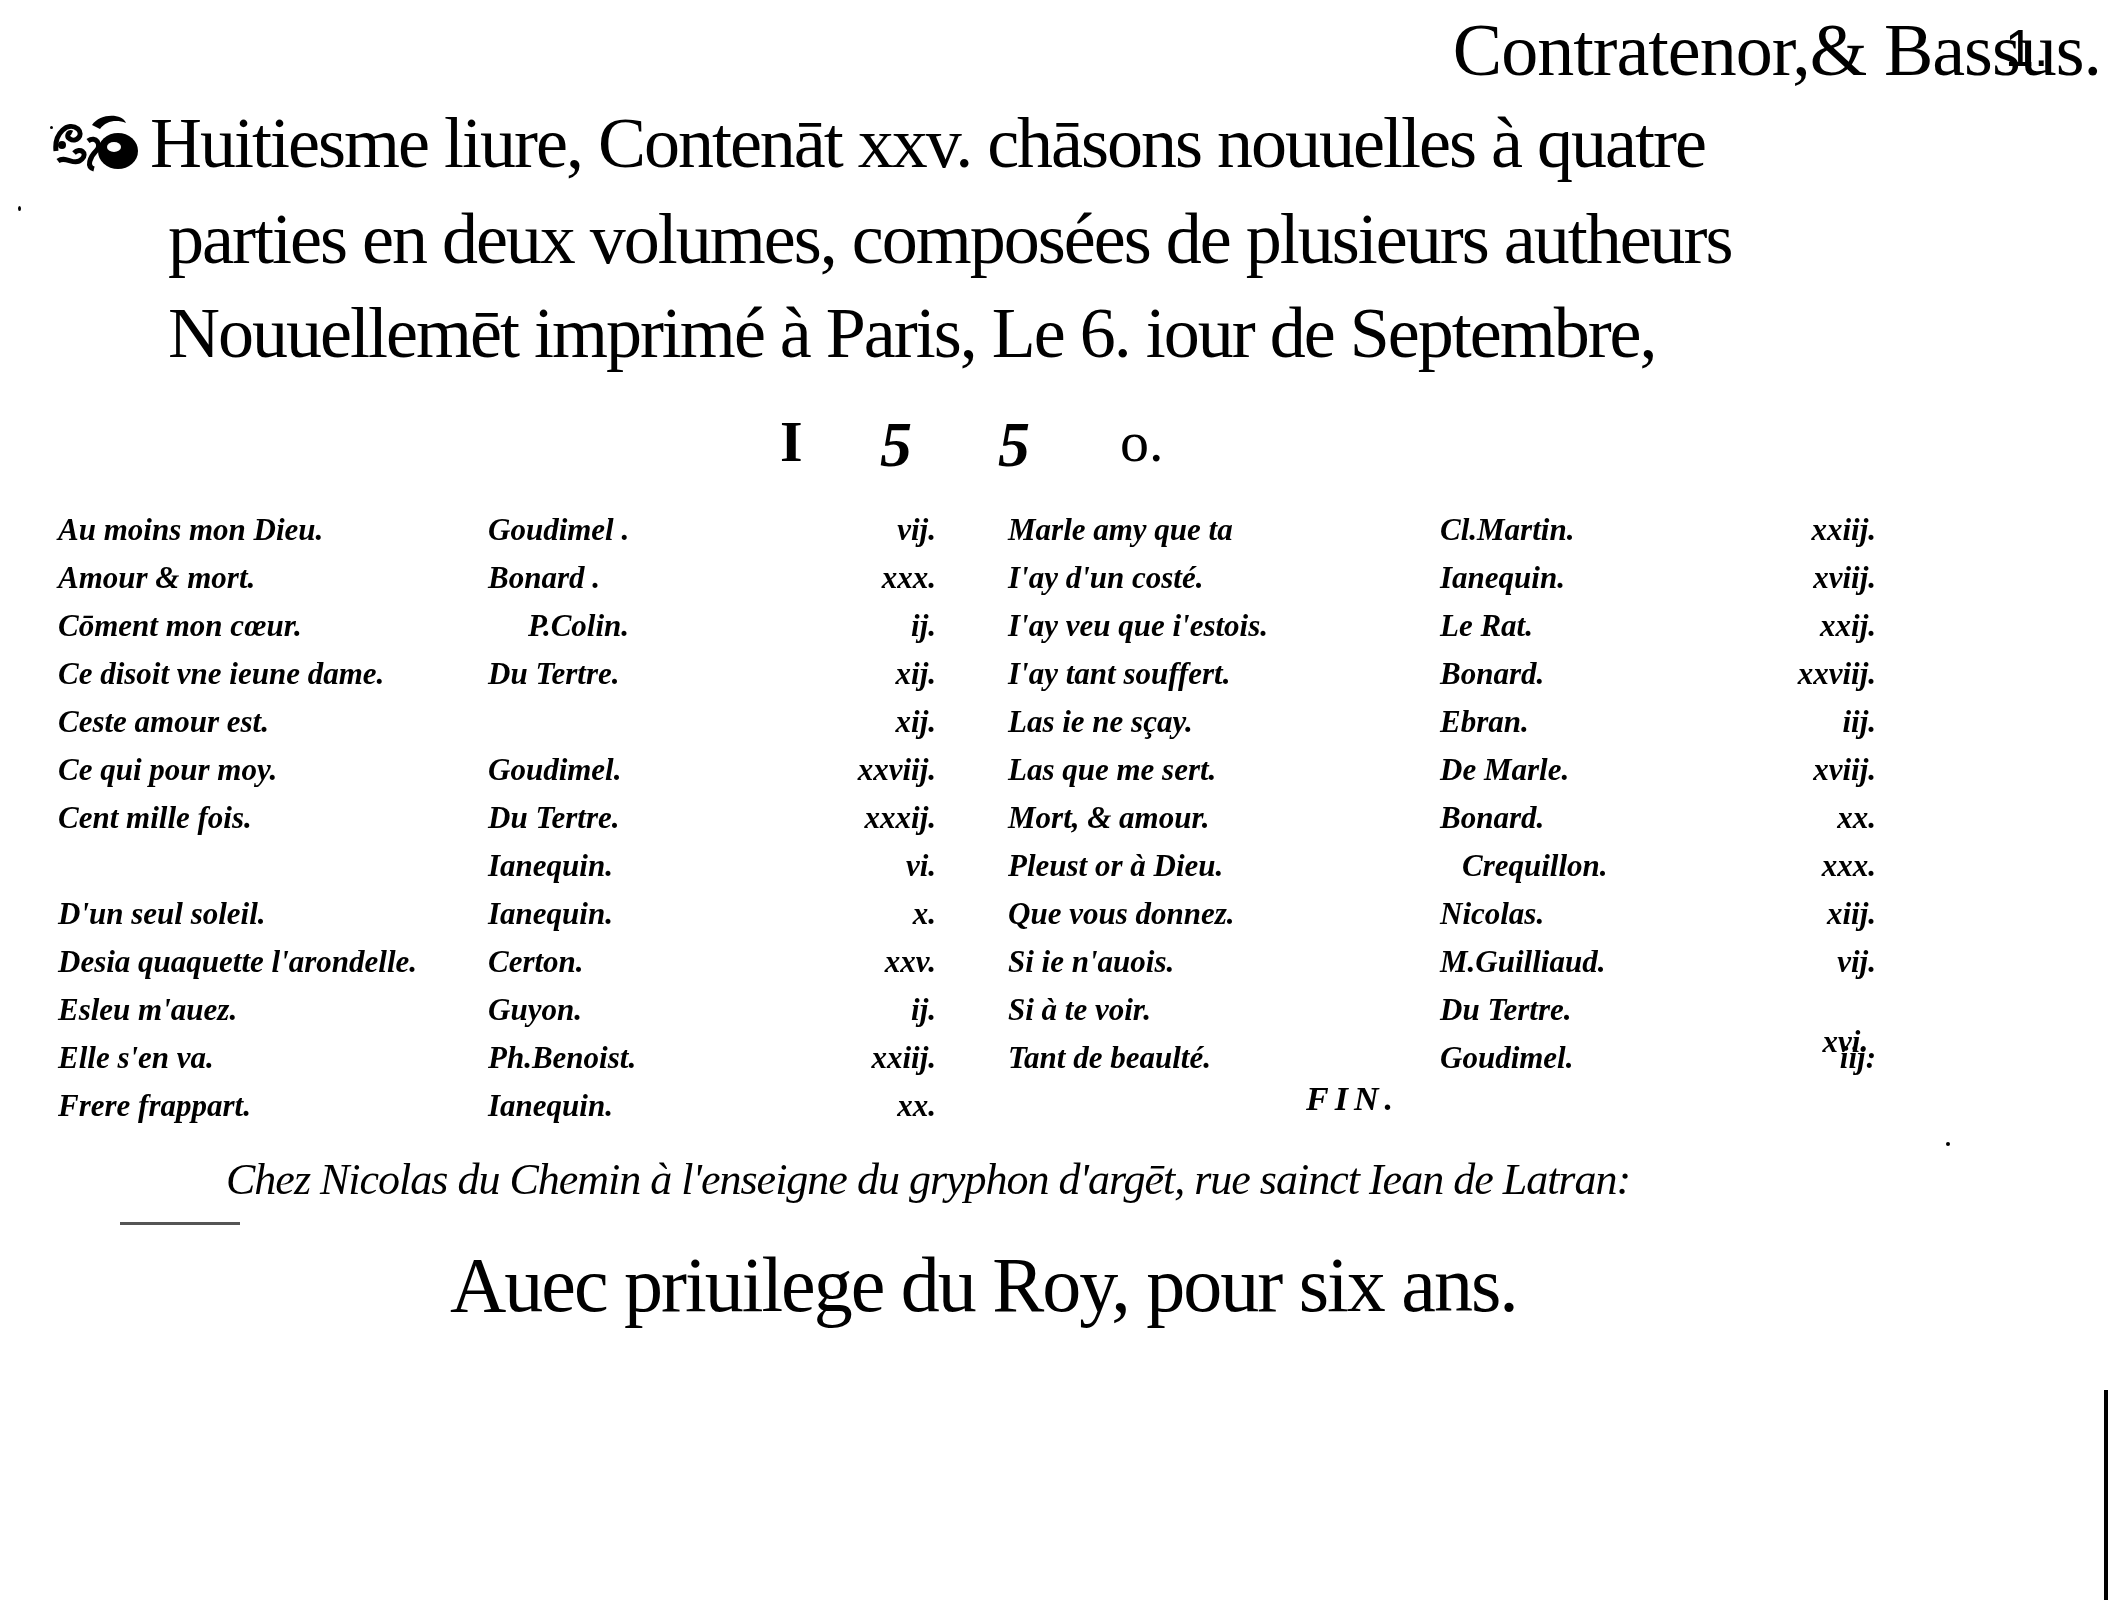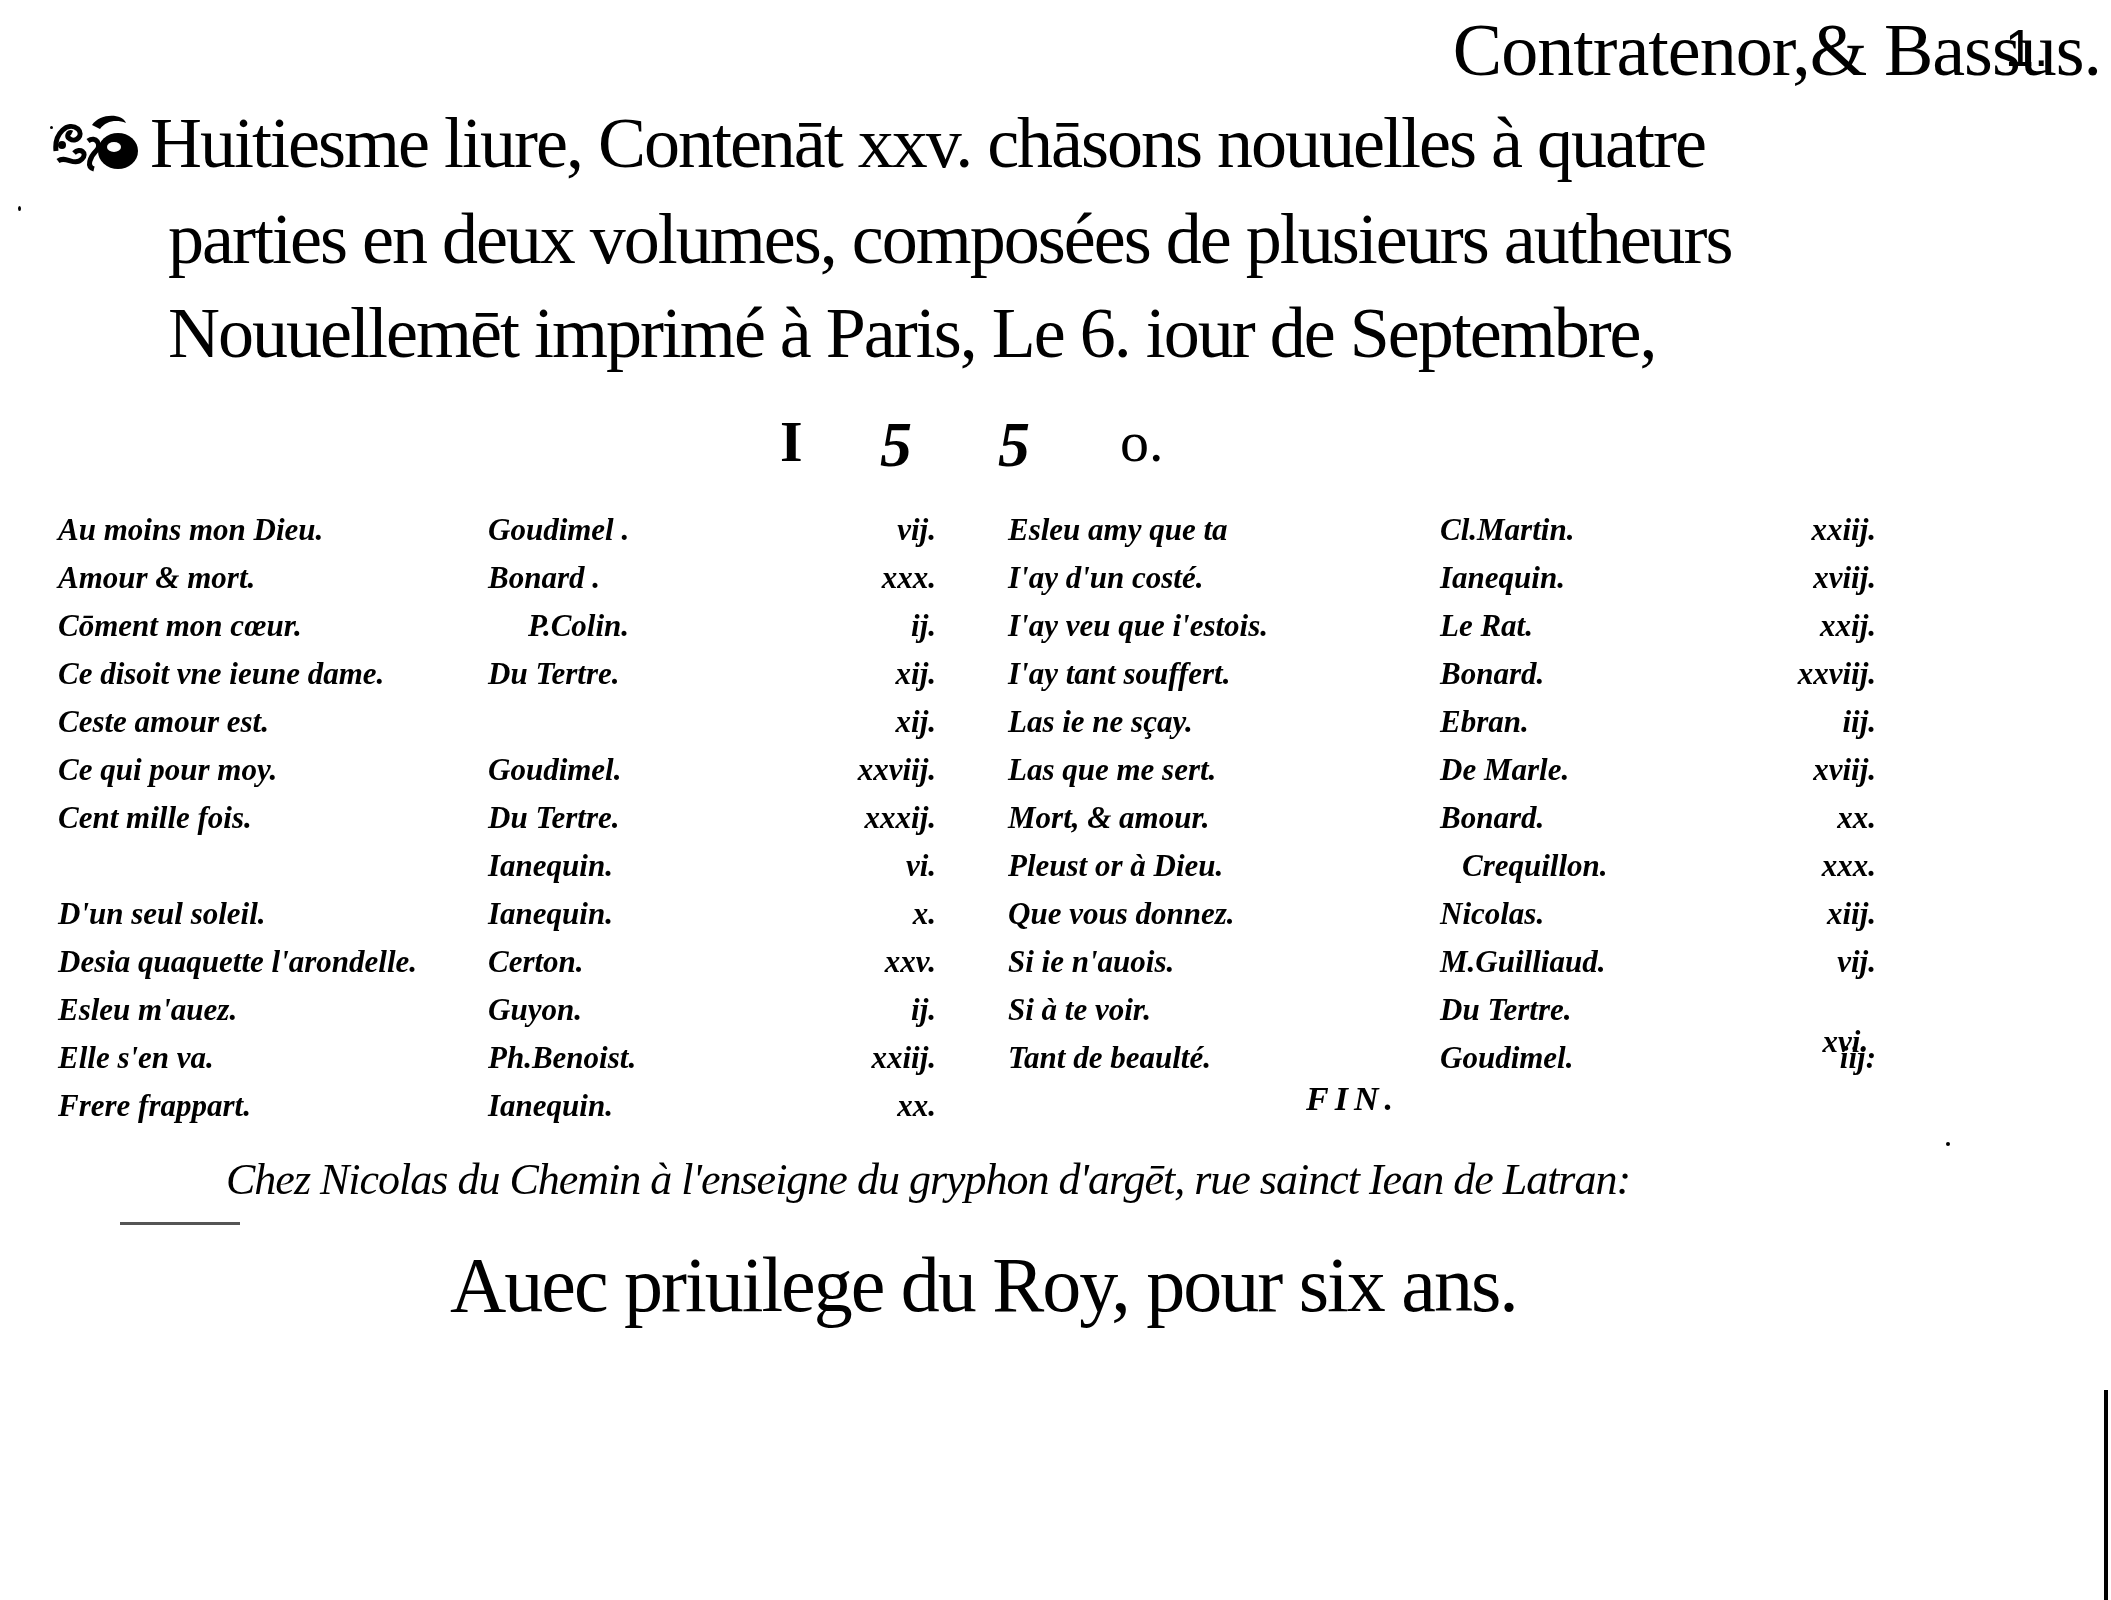--- a/index.html
+++ b/index.html
@@ -122,21 +122,21 @@
       <span class="c-num" style="right: 0px;">xxiij.</span>
     </div>
     <div class="row ital" style="left: 58px; top: 1088px; width: 878px;">
       <span class="c-title">Frere frappart.</span>
       <span class="c-comp" style="left: 430px;">Ianequin.</span>
       <span class="c-num" style="right: 0px;">xx.</span>
     </div>
   </div>
 <div id="index-right">
     <div class="row ital" style="left: 1008px; top: 512px; width: 868px;">
-      <span class="c-title">Esleu amy que ta</span>
+      <span class="c-title">Marle amy que ta</span>
       <span class="c-comp" style="left: 432px;">Cl.Martin.</span>
       <span class="c-num" style="right: 0px;">xxiij.</span>
     </div>
     <div class="row ital" style="left: 1008px; top: 560px; width: 868px;">
       <span class="c-title">I'ay d'un costé.</span>
       <span class="c-comp" style="left: 432px;">Ianequin.</span>
       <span class="c-num" style="right: 0px;">xviij.</span>
     </div>
     <div class="row ital" style="left: 1008px; top: 608px; width: 868px;">
       <span class="c-title">I'ay veu que i'estois.</span>

